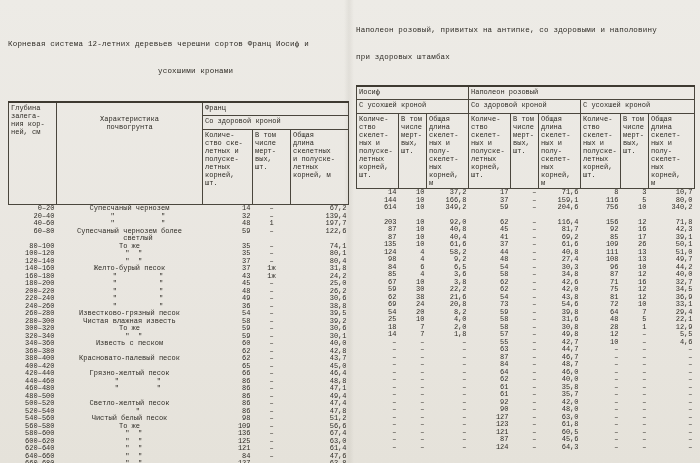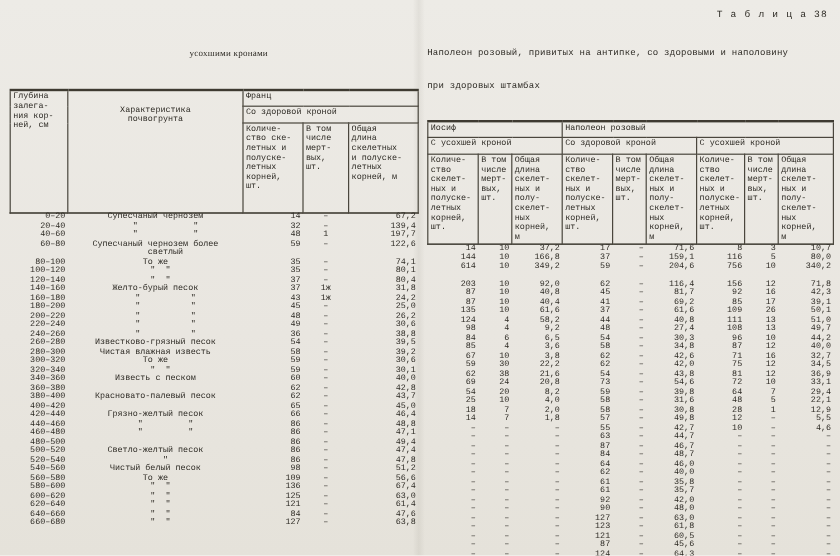--- a/index.html
+++ b/index.html
@@ -6,21 +6,21 @@
   .scan{
     position:relative;width:700px;height:463px;overflow:hidden;
     background:linear-gradient(180deg,#edebe6 0%,#e9e6e0 60%,#e5e2da 100%);
     font-family:"Liberation Mono","DejaVu Sans Mono",monospace;
     color:#2e2b25;
   }
   .page{position:absolute;}
   .page-left{left:8px;top:22px;width:340px;}
   .page-right{left:356px;top:8px;width:338px;}
   .title{font-size:7.5px;line-height:9px;letter-spacing:.2px;white-space:pre;}
-  .title .t2-left{padding-left:150px;font-family:Liberation Serif, serif;}
+  .title .t2-left{padding-left:150px;}
   .tabnum{font-size:8px;text-align:right;padding-right:4px;letter-spacing:1px;margin-bottom:6px;}
   .rtitle{font-size:7.5px;line-height:9px;letter-spacing:.2px;white-space:pre;margin-bottom:5px;}
   table.tbl{border-collapse:collapse;table-layout:fixed;width:100%;margin-top:7px;}
   .page-right table.tbl{margin-top:2px;}
   .tbl thead th{
     font-weight:normal;font-size:7px;line-height:8px;
     border:1px solid #4a463d;vertical-align:top;text-align:left;
     padding:1px 2px;white-space:pre-line;
   }
   .tbl thead tr:first-child th{border-top:2px solid #3e3a31;}
@@ -52,20 +52,21 @@
 </style>
 </head>
 <body>
 
 <div class="scan">
 
   <div class="gutter"></div>
 
   <div class="page page-left">
     <div class="title">
+      <div>Корневая система 12-летних деревьев черешни сортов Франц Иосиф и</div>
       <div class="t2-left">усохшими кронами</div>
     </div>
 
     <table class="tbl">
       <colgroup>
         <col style="width:48px">
           <col style="width:146px">
         <col style="width:50px">
           <col style="width:38px">
           <col style="width:58px">
@@ -341,21 +342,20 @@
             <td class="cl-soil">  "  "</td>
             <td class="cl-n">127</td>
             <td class="cl-d">–</td>
             <td class="cl-len">63,8</td>
           </tr>
         </tbody>
     </table>
   </div>
 
   <div class="page page-right">
-    <div class="tabnum">Т а б л и ц а  38</div>
     <div class="rtitle">
       <div>Наполеон розовый, привитых на антипке, со здоровыми и наполовину</div>
       <div>при здоровых штамбах</div>
     </div>
 
     <table class="tbl">
       <colgroup>
         <col style="width:42px">
           <col style="width:28px">
           <col style="width:42px">

